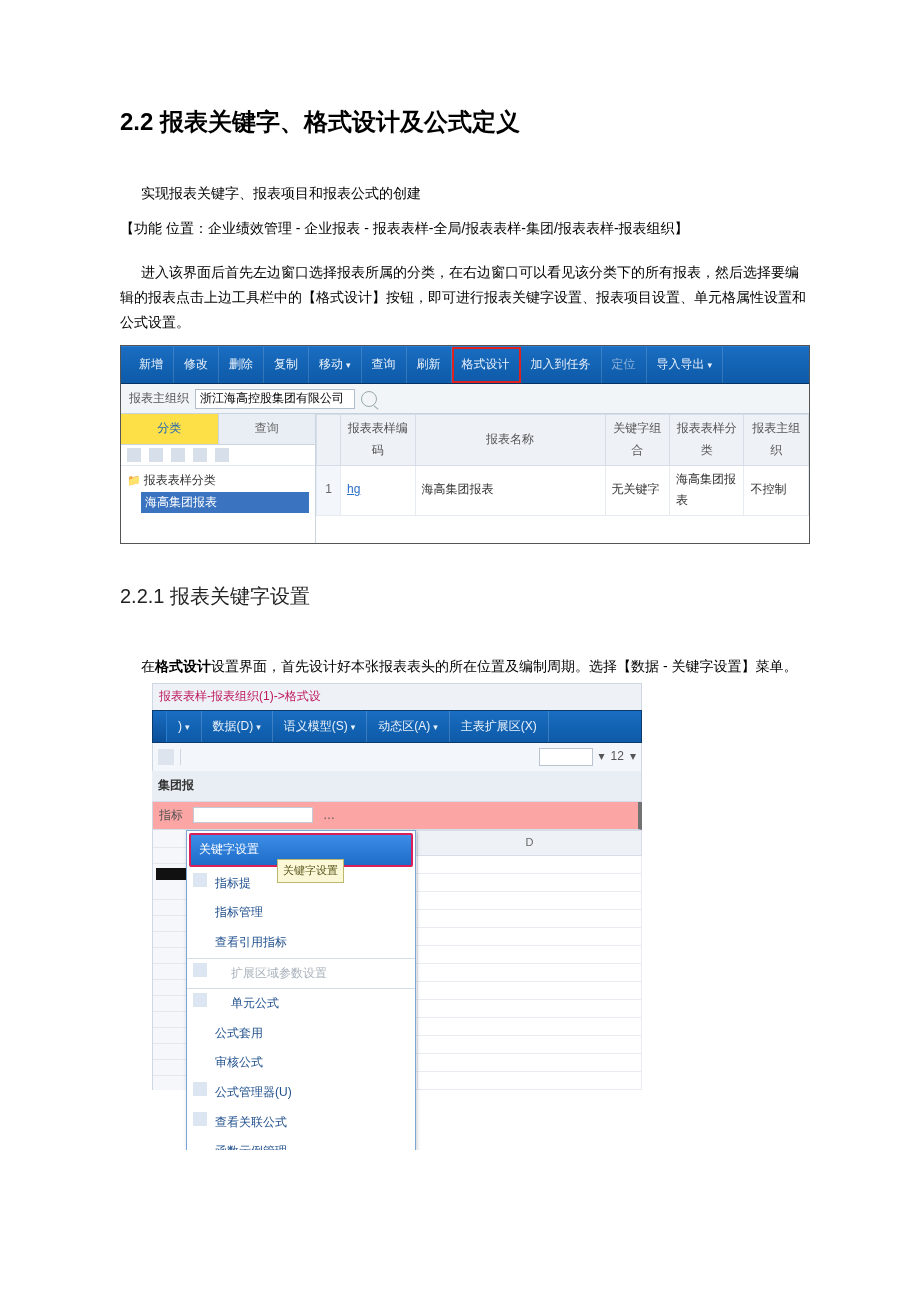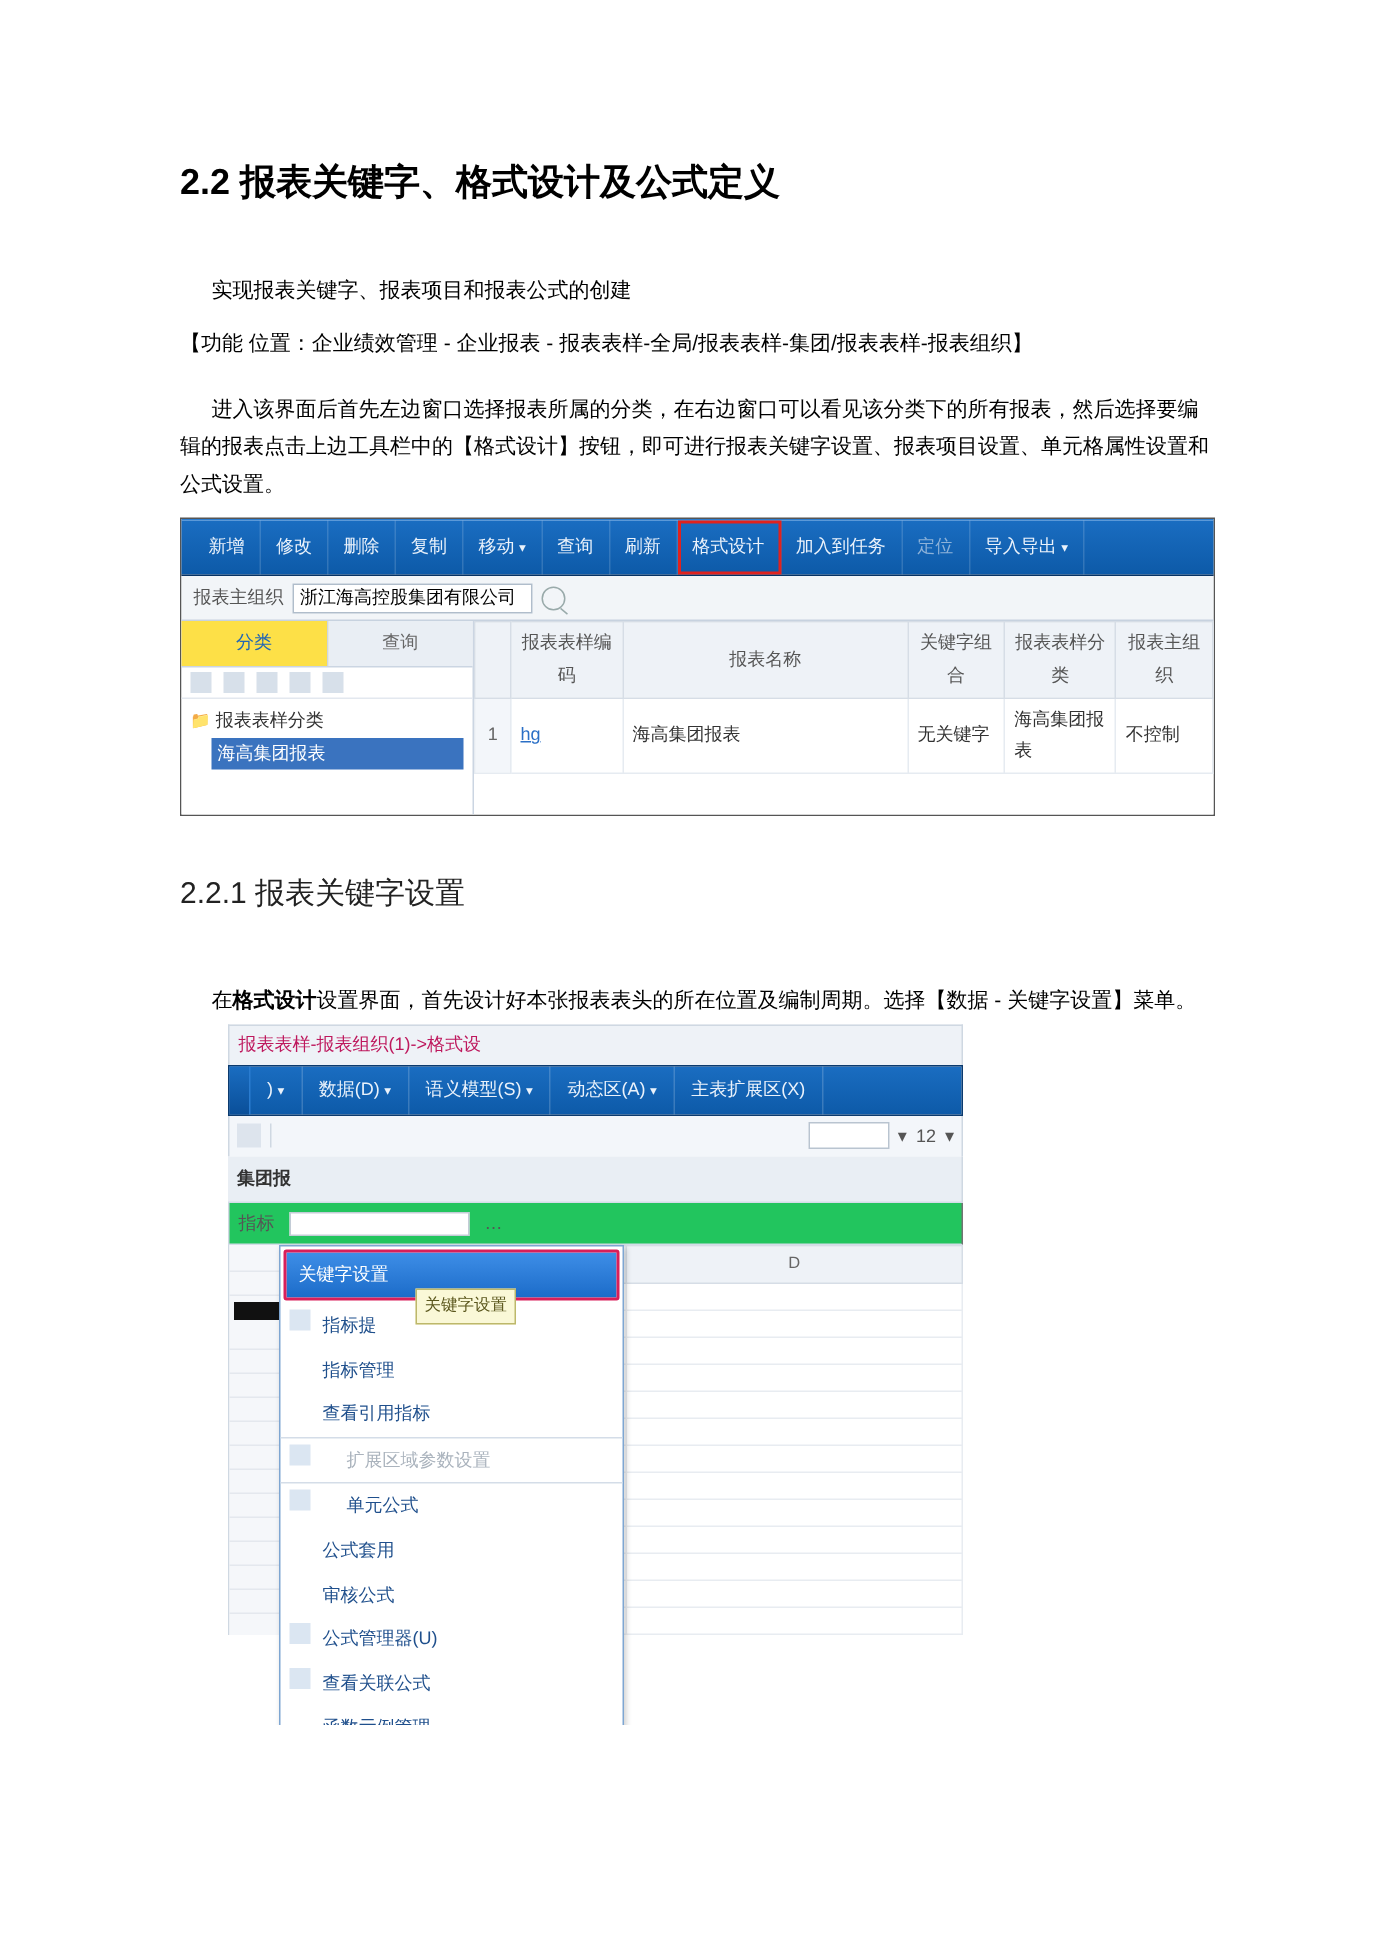--- a/index.html
+++ b/index.html
@@ -132,23 +132,23 @@
     position:relative;
     display:flex; align-items:center;
     border-bottom:1px solid #d4dde8;
     border-right:1px solid #cfd8e2;
     background:#e9eef4;
   }
   .ms-overlay-row .lab{ padding:4px 6px; font-weight:bold; color:#333;}
   .ms-overlay-row .rest{ flex:1;}
   .ms-indicatorbar{
     display:flex; gap:10px;
-    background:#22c55e;
+    background:#fca5a5;
     border-left:1px solid #cfd8e2;
-    border-right:1px solid #737373;
+    border-right:4px solid #737373;
     border-bottom:1px solid #d4dde8;
     padding:3px 6px;
     align-items:center;
     color:#555;
   }
   .ms-indicatorbar .slot{ width:120px; height:16px; border:1px solid #c3ccd6; background:#fff;}
   .inline-strong { font-weight:bold; }
 </style>
 </head>
 <body>

